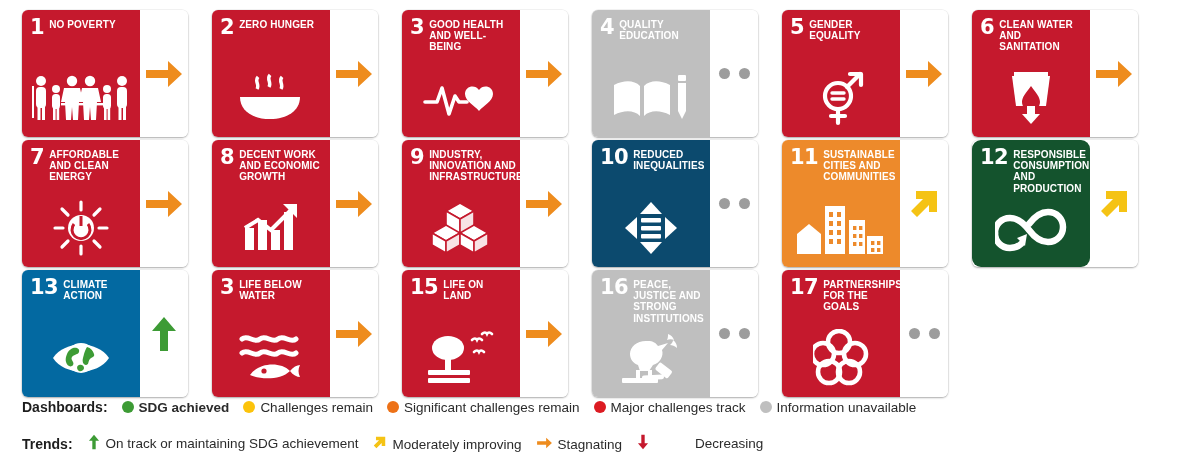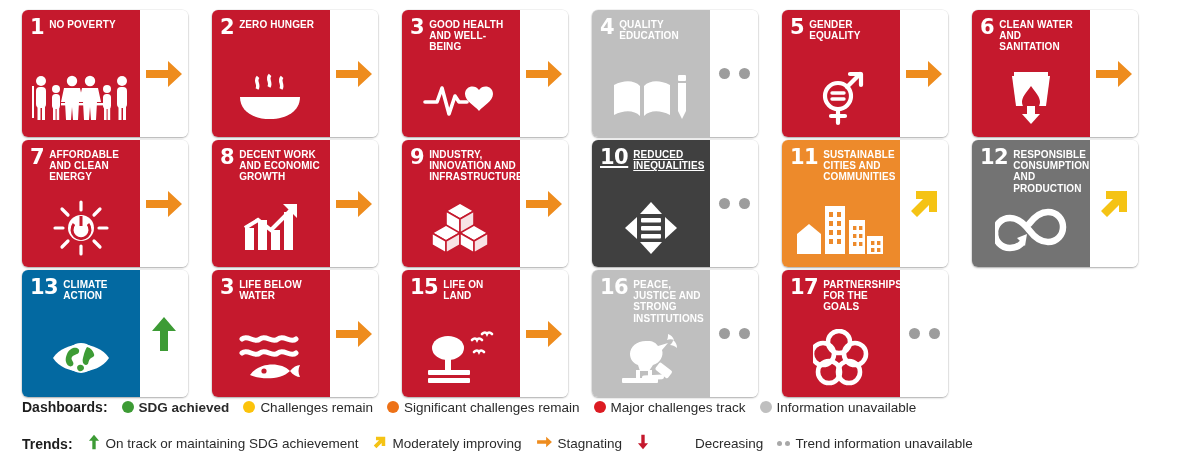--- a/index.html
+++ b/index.html
@@ -335,21 +335,21 @@
         </div>
         <div class="trend" title="Stagnating">
           <span>
             <svg width="40" height="34" viewBox="0 0 40 34">
               <path d="M2 13h22V4l14 13-14 13v-9H2z" fill="#EE8C1E"></path>
             </svg>
           </span>
         </div>
       </div>
       <div class="card">
-        <div class="tile" style="background: #404040; text-decoration: underline;">
+        <div class="tile" style="background: #0c4a6e;">
           <div class="tile-head">
             <span class="num">10</span>
             <span class="gtitle">REDUCED INEQUALITIES</span>
           </div>
           <div class="pict">
             <svg width="56" height="56" viewBox="0 0 56 56">
               <g fill="#fff">
         <path d="M28 2l11 12H17z"></path>
                 <path d="M28 54l11-12H17z"></path>
                 <path d="M2 28l12-11v22z"></path>
@@ -408,21 +408,21 @@
         </div>
         <div class="trend" title="Moderately improving">
           <span>
             <svg width="34" height="34" viewBox="0 0 34 34">
               <path d="M10 30l-6-6 12-12H9V4h21v21h-8v-7z" fill="#F5C314"></path>
             </svg>
           </span>
         </div>
       </div>
       <div class="card">
-        <div class="tile" style="background: #737373;">
+        <div class="tile" style="background: #14532d; border-radius: 9px;">
           <div class="tile-head">
             <span class="num">12</span>
             <span class="gtitle">RESPONSIBLE CONSUMPTION AND PRODUCTION</span>
           </div>
           <div class="pict">
             <svg width="72" height="52" viewBox="0 0 72 52">
               <g fill="none" stroke="#fff" stroke-width="6.5" stroke-linecap="round">
         <path d="M34 22c6-8 12-12 19-12 9 0 15 7 15 15s-6 15-15 15c-7 0-13-4-19-12-6-8-12-12-19-12C6 16 0 23 0 31"></path>
         <path d="M0 31c0 8 6 15 15 15 4 0 8-1 11-4"></path>
       </g>
@@ -595,21 +595,21 @@
         </span>
         <span class="item" style="margin-left: 14px;">
           <span class="dot" style="background:#BFBFBF"></span>
           <span class="txt">Information unavailable</span>
         </span>
       </span>
   </div>
 
   <div class="legend trends">
     <span class="lab">Trends:</span>
-    <span id="trendLegendItems" style="display:flex;align-items:center;">
+    <span id="trendLegendItems" style="display:flex;align-items:flex-end;">
         <span class="item" style="margin-left: 14px;">
           <span><svg width="14" height="16" viewBox="0 0 32 38">
               <path d="M12 36V16H4L16 2l12 14h-8v20z" fill="#3D9B35"></path>
             </svg></span>
           <span class="txt">On track or maintaining SDG achievement</span>
         </span>
         <span class="item" style="margin-left: 14px;">
           <span><svg width="15" height="15" viewBox="0 0 34 34">
               <path d="M10 30l-6-6 12-12H9V4h21v21h-8v-7z" fill="#F5C314"></path>
             </svg></span>
@@ -620,23 +620,16 @@
               <path d="M2 13h22V4l14 13-14 13v-9H2z" fill="#EE8C1E"></path>
             </svg></span>
           <span class="txt">Stagnating</span>
         </span>
         <span class="item" style="margin-left: 14px; gap: 40px;">
           <span><svg width="14" height="16" viewBox="0 0 32 38">
               <path d="M12 2v20H4l12 14 12-14h-8V2z" fill="#C5192D"></path>
             </svg></span>
           <span class="txt">Decreasing</span>
         </span>
-        <span class="item" style="margin-left: 14px;">
-          <span class="tdots">
-            <i></i>
-            <i></i>
-          </span>
-          <span class="txt">Trend information unavailable</span>
-        </span>
       </span>
   </div>
 
 </div>
 
 </body></html>

